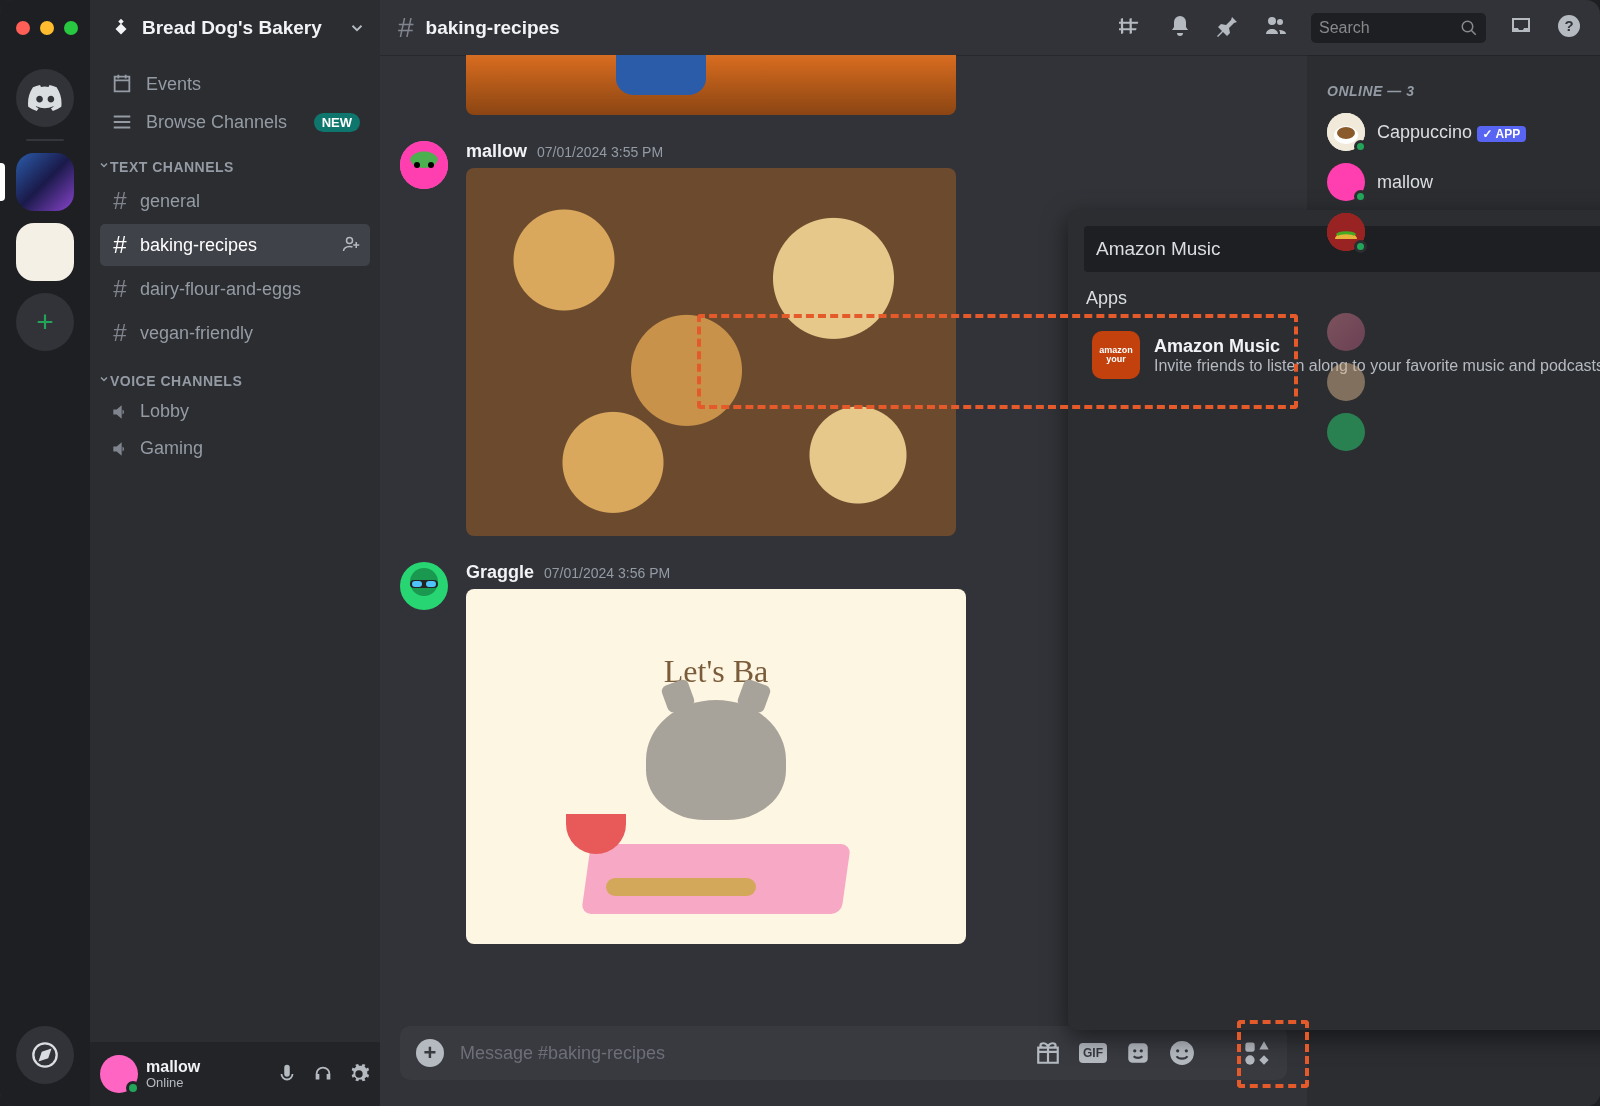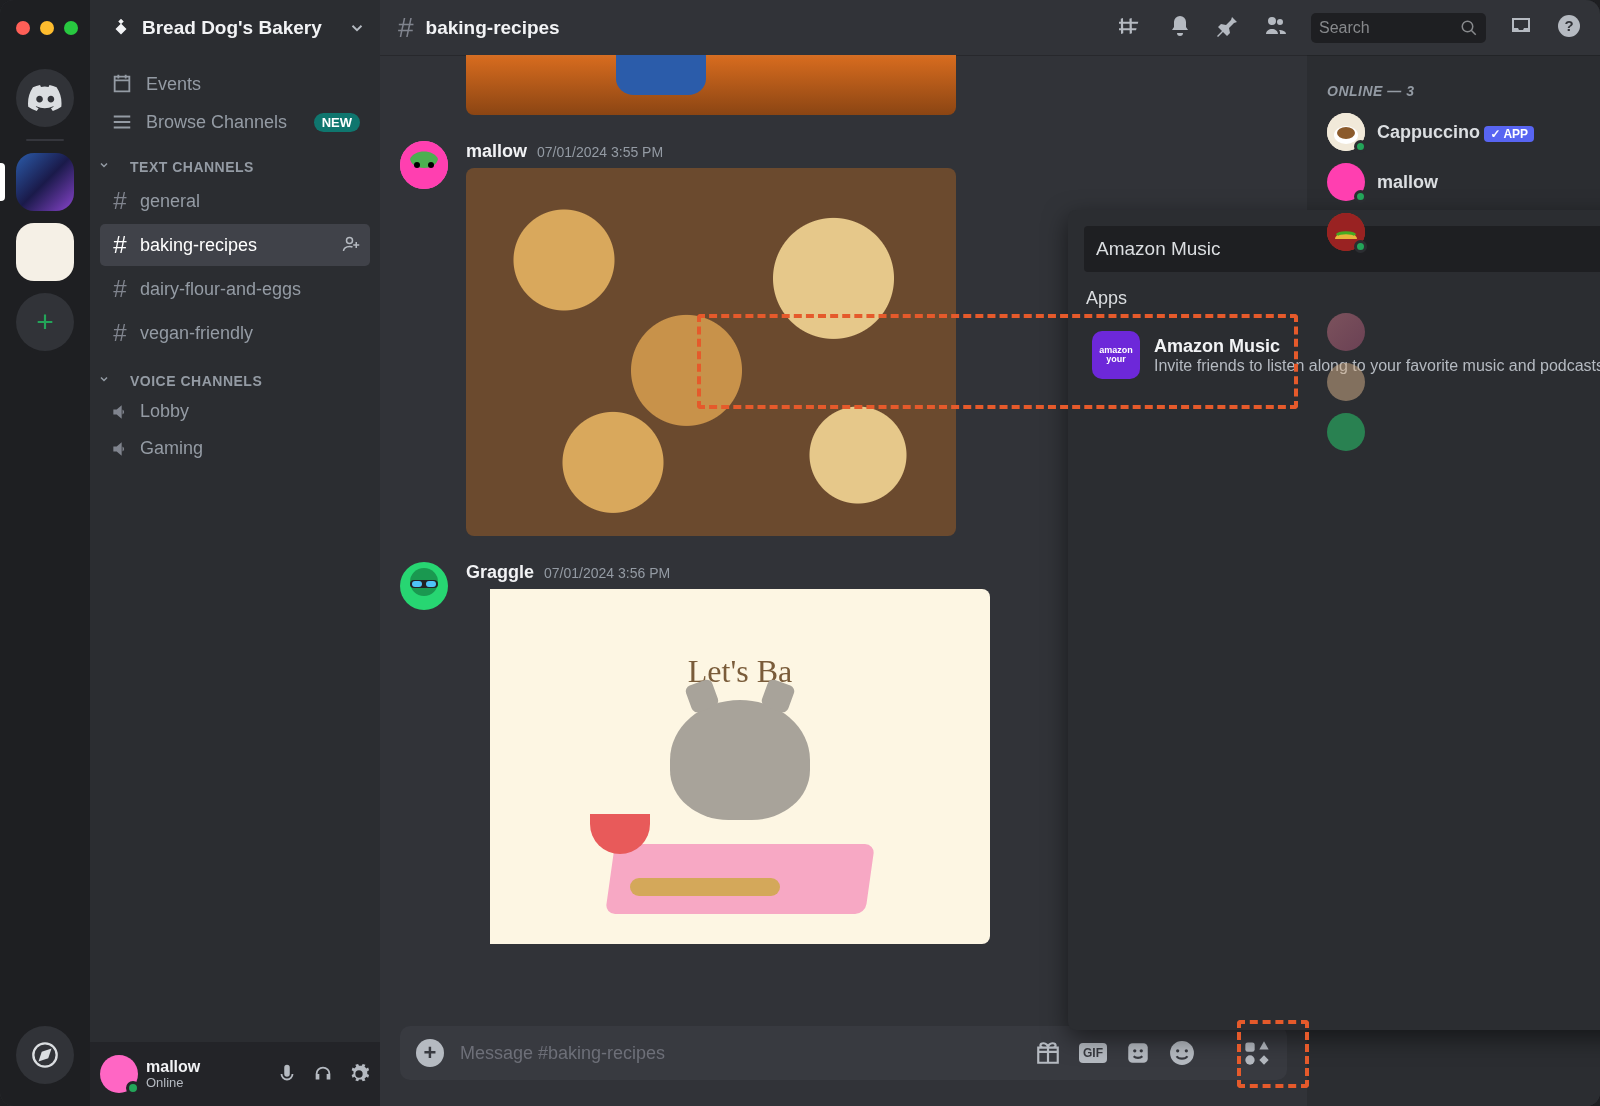--- a/index.html
+++ b/index.html
@@ -85,21 +85,21 @@
     width:290px; background:#2b2d31; display:flex; flex-direction:column; position:relative;
   }
   .ch-top{padding:10px 10px 0 10px;}
   .ch-row{
     display:flex;align-items:center;gap:12px;color:#949ba4;padding:8px 10px;border-radius:5px;font-size:18px;
   }
   .ch-row .icon{width:24px;display:flex;justify-content:center;color:#949ba4;}
   .badge-new{background:#0f766e;color:#fff;font-size:13px;font-weight:700;padding:2px 8px;border-radius:10px;margin-left:auto;}
   .ch-section{
     color:#949ba4;font-size:14px;font-weight:600;letter-spacing:0.5px;
-    padding:18px 8px 4px 8px; display:flex;gap:20px;
+    padding:18px 8px 4px 8px; display:flex;gap:0;
   }
   .ch-item{
     display:flex;align-items:center;gap:10px;color:#949ba4;padding:7px 10px;margin:1px 10px;border-radius:5px;font-size:18px;
   }
   .ch-item .h{color:#80848e;font-size:24px;width:20px;text-align:center;}
   .ch-item.active{background:#404249;color:#fff;}
   .ch-item.active .h{color:#fff;}
   .ch-item .addp{margin-left:auto;color:#b5bac1;}
   .user-panel{
     margin-top:auto;height:64px;background:#232428;display:flex;align-items:center;padding:0 10px;gap:8px;
@@ -125,21 +125,21 @@
   }
   .img1{width:490px;height:110px;background:linear-gradient(180deg,#f4a460 0%,#d2691e 50%,#8b4513 100%);position:relative;}
   .img1::after{content:"";position:absolute;left:150px;top:10px;width:90px;height:80px;background:#2b5caa;border-radius:40% 40% 20% 20%;}
   .img2{width:490px;height:368px;background:#6b4a2e;position:relative;overflow:hidden;}
   .img2::before{content:"";position:absolute;inset:0;background:
     radial-gradient(circle at 20% 25%, #d9a85c 0 50px, transparent 51px),
     radial-gradient(circle at 45% 55%, #c8924a 0 55px, transparent 56px),
     radial-gradient(circle at 75% 30%, #e6c88a 0 60px, transparent 61px),
     radial-gradient(circle at 30% 80%, #d9a85c 0 50px, transparent 51px),
     radial-gradient(circle at 80% 78%, #e6c88a 0 48px, transparent 49px);}
-  .img3{width:500px;height:355px;background:#fdf6e3;position:relative;display:flex;align-items:center;justify-content:center;flex-direction:column;margin-left:24px;}
+  .img3{width:500px;height:355px;background:#fdf6e3;position:relative;display:flex;align-items:center;justify-content:center;flex-direction:column;}
   .img3 .txt{font-family:cursive;font-size:32px;color:#7a5c3a;margin-top:-60px;}
   .img3 .cat{width:140px;height:120px;background:#a8a39a;border-radius:60% 60% 50% 50%;position:relative;margin-top:10px;}
   .img3 .cat::before,.img3 .cat::after{content:"";position:absolute;top:-18px;width:28px;height:28px;background:#a8a39a;border-radius:6px;}
   .img3 .cat::before{left:18px;transform:rotate(-20deg);}
   .img3 .cat::after{right:18px;transform:rotate(20deg);}
   .img3 .mat{position:absolute;bottom:30px;width:260px;height:70px;background:#f7a8c4;border-radius:10px;transform:skewX(-8deg);}
   .img3 .pin{position:absolute;bottom:48px;left:140px;width:150px;height:18px;background:#d4a85a;border-radius:10px;}
   .img3 .bowl{position:absolute;bottom:90px;left:100px;width:60px;height:40px;background:#e85a5a;border-radius:0 0 30px 30px;}
 
   
@@ -156,21 +156,21 @@
   .popup-search{
     background:#1e1f22;border-radius:4px;height:46px;display:flex;align-items:center;padding:0 12px;
   }
   .popup-search input{
     background:transparent;border:none;outline:none;color:#dbdee1;font-size:19px;flex:1;
   }
   .popup-section-label{color:#dbdee1;font-size:18px;margin:16px 2px 10px 2px;}
   .app-row{
     display:flex;gap:14px;align-items:center;padding:12px 8px;border-radius:6px;
   }
-  .app-icon{width:48px;height:48px;border-radius:10px;background:#6d28d9;display:flex;align-items:center;justify-content:center;flex-direction:column;color:#fff;font-size:9px;font-weight:700;line-height:1;}
+  .app-icon{width:48px;height:48px;border-radius:10px;background:#c2410c;display:flex;align-items:center;justify-content:center;flex-direction:column;color:#fff;font-size:9px;font-weight:700;line-height:1;}
   .app-name{color:#f2f3f5;font-weight:600;font-size:18px;}
   .app-desc{color:#b5bac1;font-size:16px;white-space:nowrap;overflow:hidden;text-overflow:ellipsis;max-width:480px;}
 
   
   .hl{
     position:absolute;border:4px dashed #e55a2b;border-radius:4px;pointer-events:none;
   }
 
   
   .composer{
@@ -182,21 +182,21 @@
   .gifb{background:#b5bac1;color:#383a40;font-size:12px;font-weight:800;padding:3px 4px;border-radius:4px;}
 
   
   .members{
     width:293px;background:#2b2d31;padding:20px 10px;overflow:hidden;
   }
   .mem-section{color:#949ba4;font-size:14px;font-weight:600;letter-spacing:0.5px;padding:8px 10px;font-style:italic;}
   .mem{display:flex;align-items:center;gap:12px;padding:6px 10px;border-radius:5px;}
   .mem .mav2{width:38px;height:38px;border-radius:50%;position:relative;flex-shrink:0;}
   .mem .mav2 .st{position:absolute;right:-2px;bottom:-2px;width:13px;height:13px;border-radius:50%;border:3px solid #2b2d31;}
-  .mem .mn{color:#dbdee1;font-size:18px;font-weight:bold;}
+  .mem .mn{color:#dbdee1;font-size:18px;}
   .mem.offline .mn{color:#80848e;}
   .mem.offline .mav2{opacity:0.5;}
   .app-badge{background:#5865f2;color:#fff;font-size:12px;font-weight:700;padding:1px 6px;border-radius:4px;display:inline-flex;align-items:center;gap:3px;}
   .mem .sub{color:#949ba4;font-size:13px;white-space:nowrap;overflow:hidden;text-overflow:ellipsis;max-width:160px;}
   .crown{color:#f0b132;font-size:14px;margin-left:4px;}
 
   svg{display:block;}
 </style>
 </head>
 <body>

